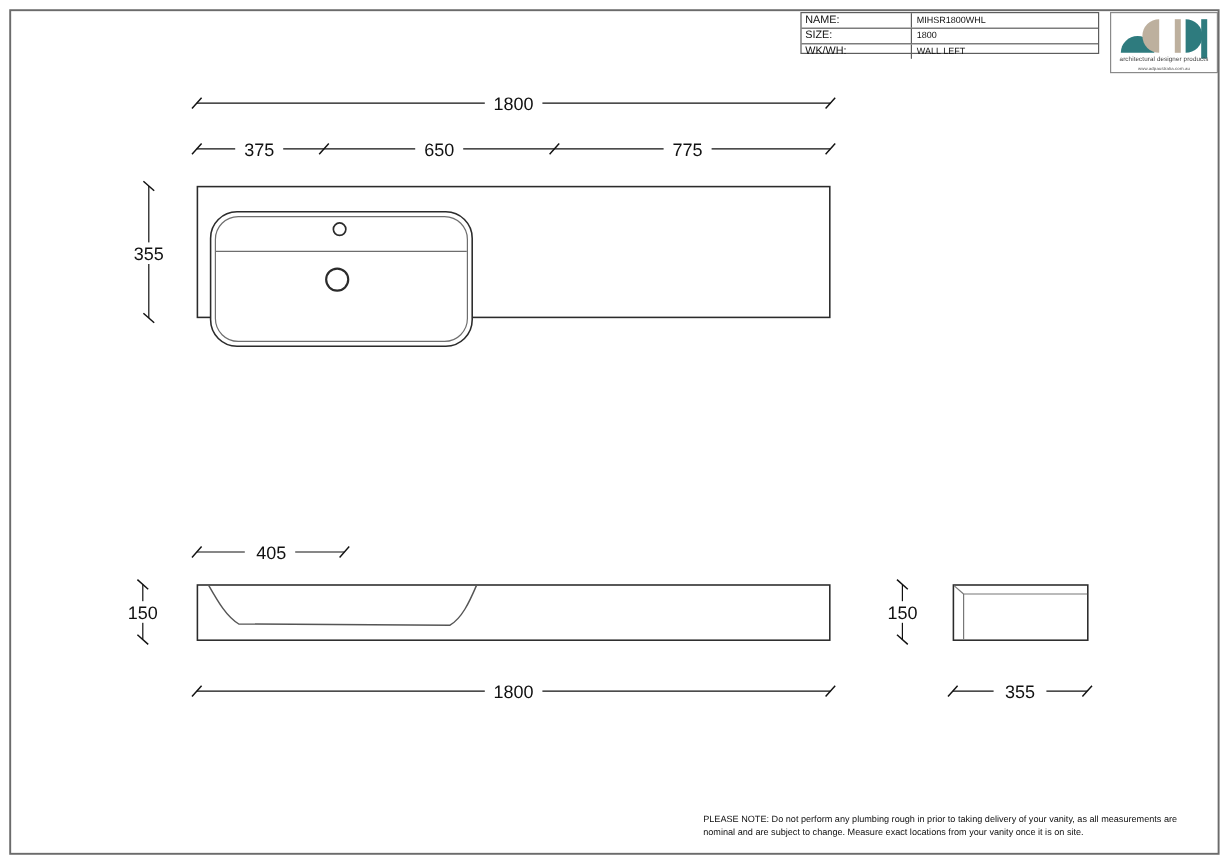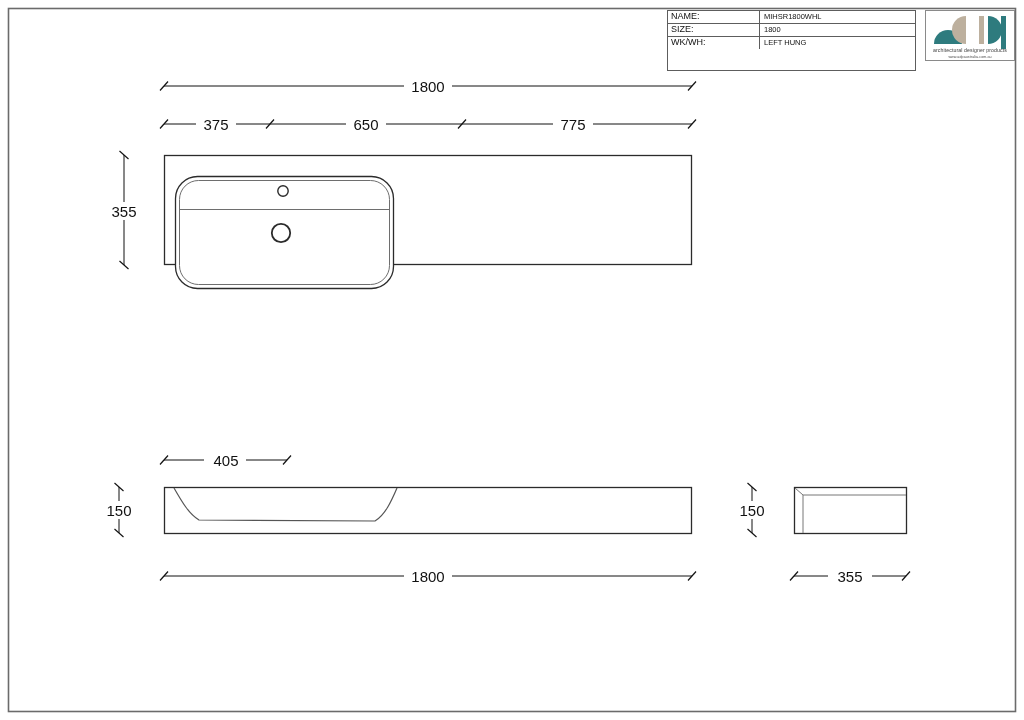--- a/index.html
+++ b/index.html
@@ -28,21 +28,21 @@
     font-family: "Liberation Sans", sans-serif;
     font-size: 15px;
     fill: #111111;
   }
   
   #title-block {
     position: absolute;
     left: 667px;
     top: 10px;
     width: 249px;
-    height: 61px;
+    height: 35px;
     border: 1px solid #5d5d5d;
     background: #ffffff;
     box-sizing: border-box;
   }
   .tb-row {
     display: flex;
     height: 12.75px;
     border-bottom: 1px solid #5d5d5d;
     box-sizing: border-box;
   }
@@ -234,33 +234,34 @@
     <div class="tb-row">
       <div class="tb-label">NAME:</div>
       <div class="tb-value">MIHSR1800WHL</div>
     </div>
     <div class="tb-row">
       <div class="tb-label">SIZE:</div>
       <div class="tb-value">1800</div>
     </div>
     <div class="tb-row">
       <div class="tb-label">WK/WH:</div>
-      <div class="tb-value">LEFT HUNG</div>
+      <div class="tb-value">WALL LEFT</div>
     </div>
   </div>
 
   <div id="logo-box">
     <svg width="88" height="38" viewBox="0 0 88 38">
 
       <path d="M 8 33 A 14 14 0 0 1 36 33 Z" fill="#2e7b7e"></path>
 
       <path d="M 40 5 L 40 33 A 14 14 0 0 1 40 5 Z" fill="#bdb09e"></path>
       <rect x="53" y="5" width="5" height="28" fill="#bdb09e"></rect>
 
       <path d="M 62 5 L 62 33 A 14 14 0 0 0 62 5 Z" fill="#2e7b7e"></path>
       <rect x="75" y="5" width="5" height="33" fill="#2e7b7e"></rect>
     </svg>
     <div id="logo-tagline">architectural designer products</div>
     <div id="logo-url">www.adpaustralia.com.au</div>
   </div>
 
+  <div id="footer-note">PLEASE NOTE: Do not perform any plumbing rough in prior to taking delivery of your vanity, as all measurements are nominal and are subject to change. Measure exact locations from your vanity once it is on site.</div>
 
 </div>
 
 </body></html>

